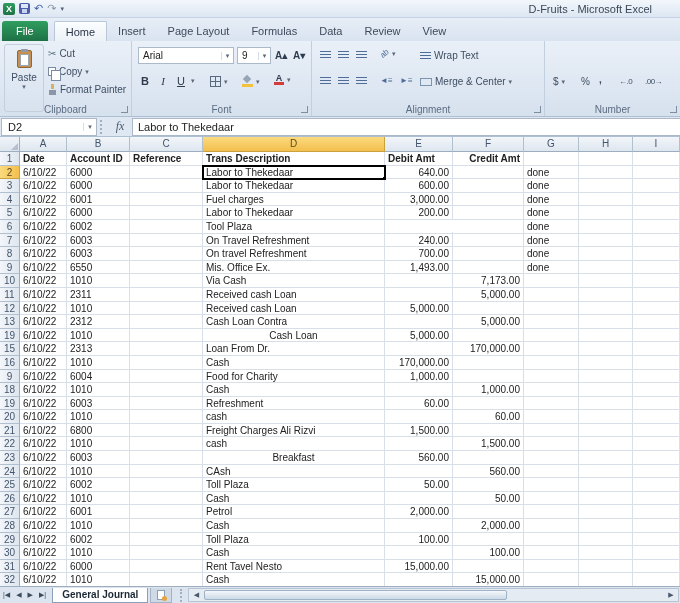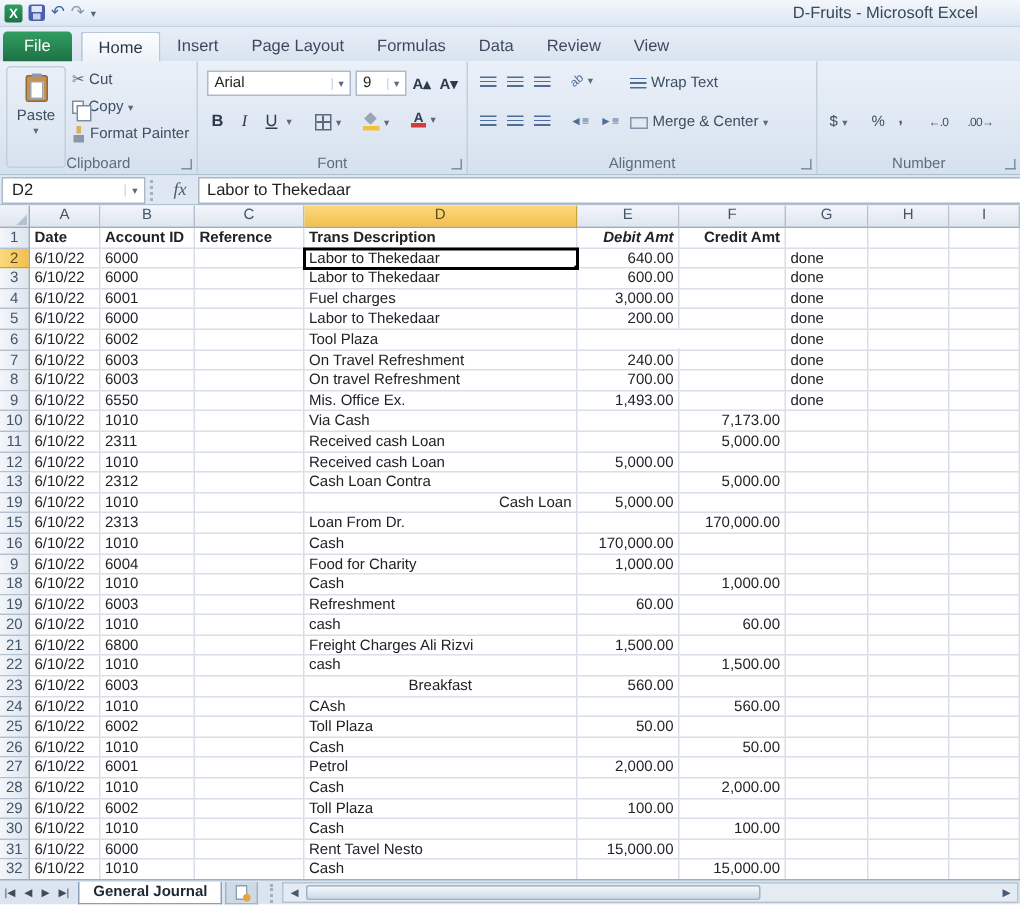--- a/index.html
+++ b/index.html
@@ -324,21 +324,21 @@
       <div class="g-colhdr" style="width: 55px;">G</div>
       <div class="g-colhdr" style="width: 54px;">H</div>
       <div class="g-colhdr" style="width: 47px;">I</div>
     </div>
     <div class="g-row">
       <div class="g-rowhdr" style="width: 20px;">1</div>
       <div class="g-cell b" style="width: 47px; text-align: left;">Date</div>
       <div class="g-cell b" style="width: 63px; text-align: left;">Account ID</div>
       <div class="g-cell b" style="width: 73px; text-align: left;">Reference</div>
       <div class="g-cell b" style="width: 182px; text-align: left;">Trans Description</div>
-      <div class="g-cell b" style="width: 68px; text-align: right; font-style: italic;">Debit Amt</div>
+      <div class="g-cell b" style="width: 68px; ">Debit Amt</div>
       <div class="g-cell b" style="width: 71px; text-align: right;">Credit Amt</div>
       <div class="g-cell b" style="width: 55px; text-align: left;"></div>
       <div class="g-cell b" style="width: 54px; text-align: left;"></div>
       <div class="g-cell b" style="width: 47px; text-align: left;"></div>
     </div>
     <div class="g-row">
       <div class="g-rowhdr hl" style="width: 20px;">2</div>
       <div class="g-cell" style="width: 47px; text-align: left;">6/10/22</div>
       <div class="g-cell" style="width: 63px; text-align: left;">6000</div>
       <div class="g-cell" style="width: 73px; text-align: left;"></div>
@@ -479,21 +479,21 @@
       <div class="g-cell" style="width: 71px; text-align: right;">5,000.00</div>
       <div class="g-cell" style="width: 55px; text-align: left;"></div>
       <div class="g-cell" style="width: 54px; text-align: left;"></div>
       <div class="g-cell" style="width: 47px; text-align: left;"></div>
     </div>
     <div class="g-row">
       <div class="g-rowhdr" style="width: 20px;">19</div>
       <div class="g-cell" style="width: 47px; text-align: left;">6/10/22</div>
       <div class="g-cell" style="width: 63px; text-align: left;">1010</div>
       <div class="g-cell" style="width: 73px; text-align: left;"></div>
-      <div class="g-cell" style="width: 182px; text-align: right;">Cash Loan</div>
+      <div class="g-cell" style="width: 182px; text-align: center;">Cash Loan</div>
       <div class="g-cell" style="width: 68px; text-align: right;">5,000.00</div>
       <div class="g-cell" style="width: 71px; text-align: right;"></div>
       <div class="g-cell" style="width: 55px; text-align: left;"></div>
       <div class="g-cell" style="width: 54px; text-align: left;"></div>
       <div class="g-cell" style="width: 47px; text-align: left;"></div>
     </div>
     <div class="g-row">
       <div class="g-rowhdr" style="width: 20px;">15</div>
       <div class="g-cell" style="width: 47px; text-align: left;">6/10/22</div>
       <div class="g-cell" style="width: 63px; text-align: left;">2313</div>

